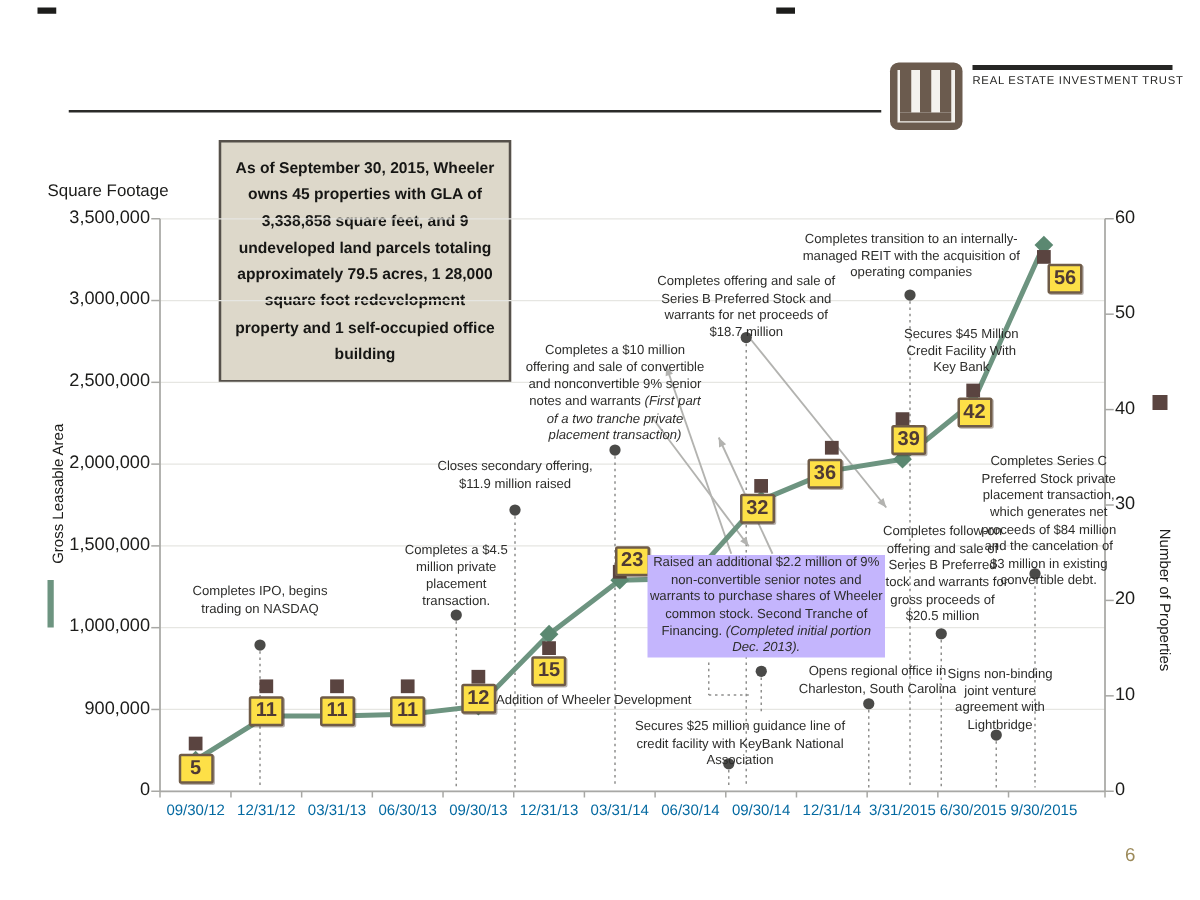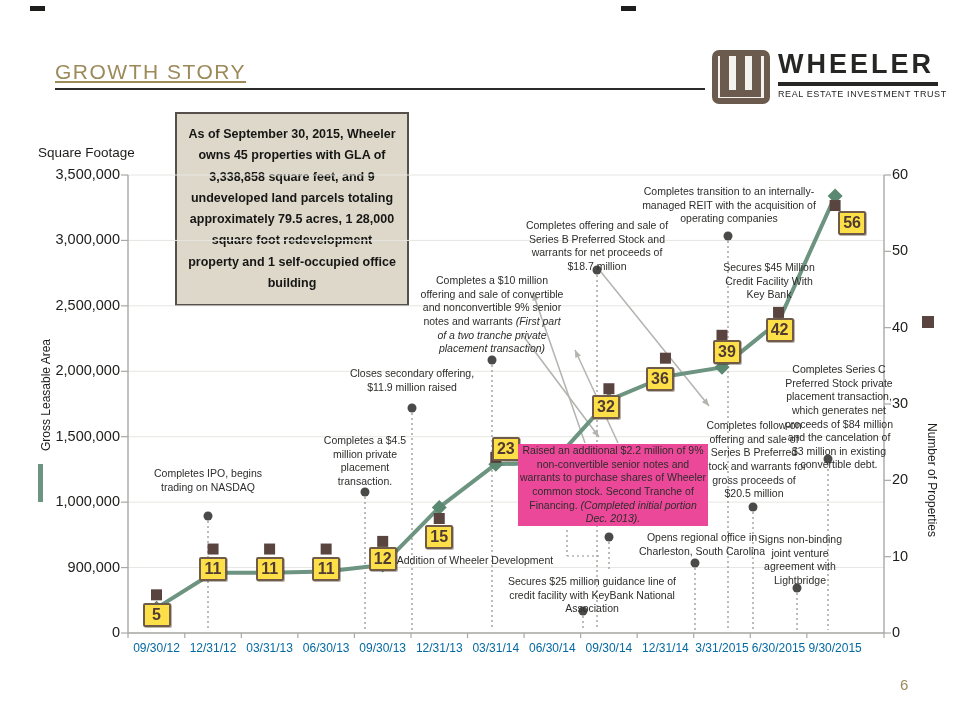--- a/index.html
+++ b/index.html
@@ -32,45 +32,43 @@
   .legend-bar-left{position:absolute;left:38px;top:464px;width:5px;height:38px;background:#6d9480;}
   .legend-sq-right{position:absolute;left:922px;top:316px;width:12px;height:12px;background:#5a4440;}
   .ytick{position:absolute;width:70px;text-align:right;font-size:14.5px;color:#1c1c1a;}
   .ytick-r{position:absolute;width:40px;text-align:left;font-size:14.5px;color:#1c1c1a;}
   .xtick{position:absolute;width:66px;text-align:center;font-size:12px;color:#0369a1;}
   .dlabel{position:absolute;width:24px;height:20px;background:#fde047;border:2px solid #6f5b47;
           border-radius:2px;color:#4f3a34;font-weight:bold;font-size:16px;display:flex;
           align-items:center;justify-content:center;box-shadow:1px 1px 0 rgba(60,40,30,.35);text-align:right;}
   .ann{position:absolute;font-size:10.5px;color:#2d2d2b;text-align:center;line-height:1.3;}
   .ann i{font-style:italic;}
-  .ann-raised22{background:#ec4899;}
+  .ann-raised22{background:#c4b5fd;}
   .page-num{position:absolute;left:900px;top:676px;font-size:15px;color:#9c8a5a;}
   svg{position:absolute;left:0;top:0;}
 </style>
 </head>
 <body>
 
 <div class="slide">
   <div class="crop-mark cm1"></div>
   <div class="crop-mark cm2"></div>
 
-  <div class="title">GROWTH STORY</div>
   <div class="title-rule"></div>
 
   <div class="logo">
     <div class="logo-mark">
       <div class="lm-inner">
         <div class="lm-bar lm-b1"></div>
           <div class="lm-bar lm-b2"></div>
           <div class="lm-bar lm-b3"></div>
         <div class="lm-base"></div>
       </div>
     </div>
     <div class="logo-text">
-      <div class="logo-name">WHEELER</div>
       <div class="logo-rule"></div>
       <div class="logo-sub">REAL ESTATE INVESTMENT TRUST</div>
     </div>
   </div>
 
   <div class="callout">As of September 30, 2015, Wheeler owns 45 properties with GLA of 3,338,858 square feet, and 9 undeveloped land parcels totaling approximately 79.5 acres, 1 28,000 square foot redevelopment property and 1 self-occupied office building</div>
 
   <div class="axis-title-left">Square Footage</div>
   <div class="rot-left">Gross Leasable Area</div>
   <div class="rot-right">Number of Properties</div>

